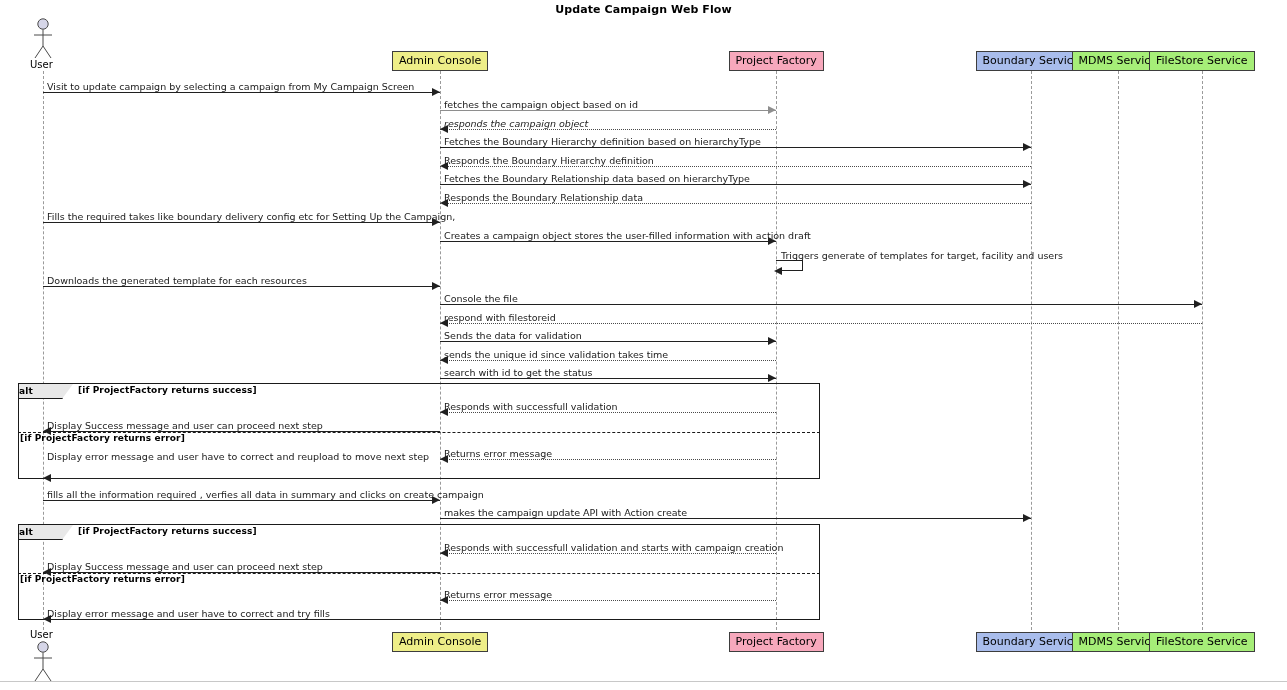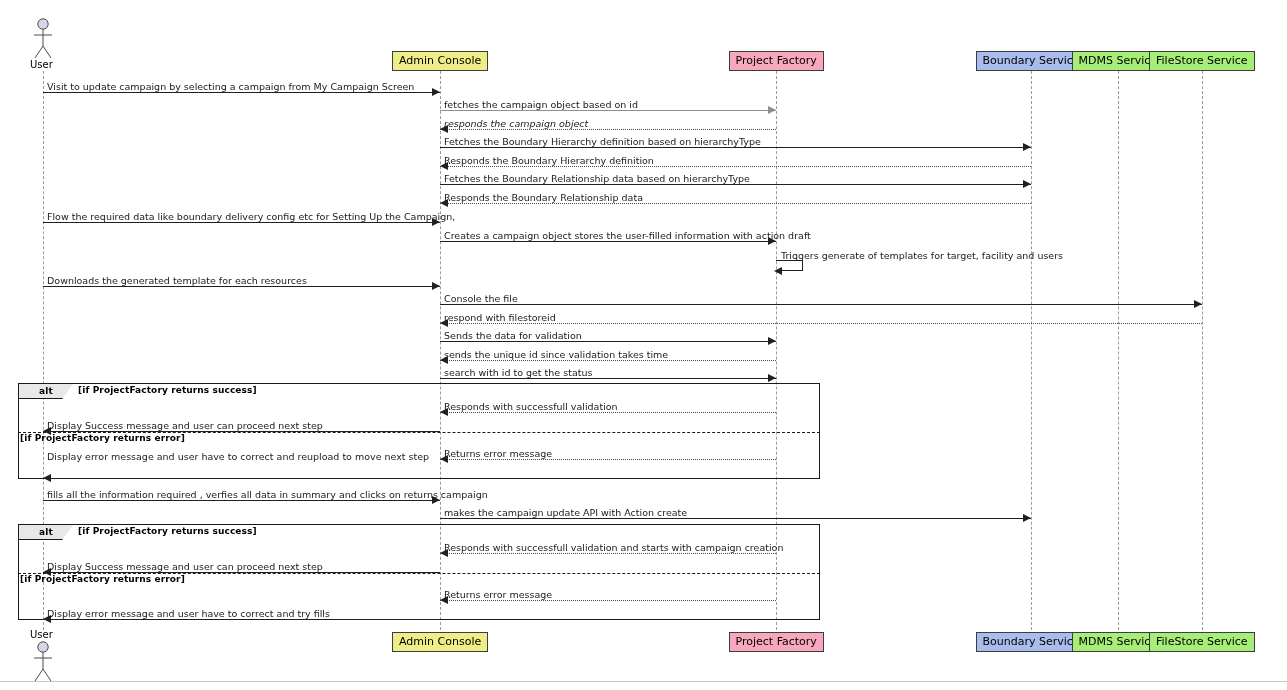--- a/index.html
+++ b/index.html
@@ -113,21 +113,21 @@
     position: absolute;
     box-sizing: border-box;
     height: 15px;
     background: #e8e8e8;
     border-right: 1px solid #1a1a1a;
     border-bottom: 1px solid #1a1a1a;
     font-size: 9px;
     font-weight: bold;
     color: #000;
     line-height: 14px;
-    padding-left: 20px;
+    padding-left: 0;
     letter-spacing: 0.2px;
   }
   .frag-tab::after {
     content: "";
     position: absolute;
     right: -11px;
     top: 0;
     width: 0;
     height: 0;
     border-top: 15px solid #e8e8e8;
@@ -149,20 +149,21 @@
   .bottom-rule {
     position: absolute;
     height: 0;
     border-top: 1px solid #c8c8c8;
   }
 </style>
 </head>
 <body>
 
 <div id="diagram">
+  <div class="title">Update Campaign Web Flow</div>
   <div id="layer-lifelines">
       <div class="lifeline" style="left: 42.5px; top: 71px; height: 559px;"></div>
       <div class="lifeline" style="left: 439.5px; top: 71px; height: 559px;"></div>
       <div class="lifeline" style="left: 775.5px; top: 71px; height: 559px;"></div>
       <div class="lifeline" style="left: 1030.5px; top: 71px; height: 559px;"></div>
       <div class="lifeline" style="left: 1117.5px; top: 71px; height: 559px;"></div>
       <div class="lifeline" style="left: 1201.5px; top: 71px; height: 559px;"></div>
     </div>
   <div id="layer-fragments">
       <div class="fragment" style="left: 18px; top: 383px; width: 802px; height: 96px;"></div>
@@ -193,21 +194,21 @@
       <div class="arrow-head left" style="top: 162px; left: 440px;"></div>
       <div class="msg-label" style="left: 444px; top: 155px;">Responds the Boundary Hierarchy definition</div>
       <div class="msg-line" style="left: 440px; top: 184px; width: 591px;"></div>
       <div class="arrow-head right" style="top: 180px; left: 1023px;"></div>
       <div class="msg-label" style="left: 444px; top: 173px;">Fetches the Boundary Relationship data based on hierarchyType</div>
       <div class="msg-line dotted" style="left: 440px; top: 203px; width: 591px;"></div>
       <div class="arrow-head left" style="top: 199px; left: 440px;"></div>
       <div class="msg-label" style="left: 444px; top: 192px;">Responds the Boundary Relationship data</div>
       <div class="msg-line" style="left: 43px; top: 222px; width: 397px;"></div>
       <div class="arrow-head right" style="top: 218px; left: 432px;"></div>
-      <div class="msg-label" style="left: 47px; top: 211px;">Flow the required data like boundary delivery config etc for Setting Up the Campaign,</div>
+      <div class="msg-label" style="left: 47px; top: 211px;">Fills the required takes like boundary delivery config etc for Setting Up the Campaign,</div>
       <div class="msg-line" style="left: 440px; top: 241px; width: 336px;"></div>
       <div class="arrow-head right" style="top: 237px; left: 768px;"></div>
       <div class="msg-label" style="left: 444px; top: 230px;">Creates a campaign object stores the user-filled information with action draft</div>
       <div class="self-msg" style="left: 776px; top: 260px; width: 27px; height: 11px;"></div>
       <div class="arrow-head left" style="left: 774px; top: 267px;"></div>
       <div class="msg-label" style="left: 781px; top: 250px;">Triggers generate of templates for target, facility and users</div>
       <div class="msg-line" style="left: 43px; top: 286px; width: 397px;"></div>
       <div class="arrow-head right" style="top: 282px; left: 432px;"></div>
       <div class="msg-label" style="left: 47px; top: 275px;">Downloads the generated template for each resources</div>
       <div class="msg-line" style="left: 440px; top: 304px; width: 762px;"></div>
@@ -232,21 +233,21 @@
       <div class="arrow-head left" style="top: 427px; left: 43px;"></div>
       <div class="msg-label" style="left: 47px; top: 420px;">Display Success message and user can proceed next step</div>
       <div class="msg-line dotted" style="left: 440px; top: 459px; width: 336px;"></div>
       <div class="arrow-head left" style="top: 455px; left: 440px;"></div>
       <div class="msg-label" style="left: 444px; top: 448px;">Returns error message</div>
       <div class="msg-line" style="left: 43px; top: 478px; width: 397px;"></div>
       <div class="arrow-head left" style="top: 474px; left: 43px;"></div>
       <div class="msg-label" style="left: 47px; top: 451px;">Display error message and user have to correct and reupload to move next step</div>
       <div class="msg-line" style="left: 43px; top: 500px; width: 397px;"></div>
       <div class="arrow-head right" style="top: 496px; left: 432px;"></div>
-      <div class="msg-label" style="left: 47px; top: 489px;">fills all the information required , verfies all data in summary and clicks on returns campaign</div>
+      <div class="msg-label" style="left: 47px; top: 489px;">fills all the information required , verfies all data in summary and clicks on create campaign</div>
       <div class="msg-line" style="left: 440px; top: 518px; width: 591px;"></div>
       <div class="arrow-head right" style="top: 514px; left: 1023px;"></div>
       <div class="msg-label" style="left: 444px; top: 507px;">makes the campaign update API with Action create</div>
       <div class="msg-line dotted" style="left: 440px; top: 553px; width: 336px;"></div>
       <div class="arrow-head left" style="top: 549px; left: 440px;"></div>
       <div class="msg-label" style="left: 444px; top: 542px;">Responds with successfull validation and starts with campaign creation</div>
       <div class="msg-line" style="left: 43px; top: 572px; width: 397px;"></div>
       <div class="arrow-head left" style="top: 568px; left: 43px;"></div>
       <div class="msg-label" style="left: 47px; top: 561px;">Display Success message and user can proceed next step</div>
       <div class="msg-line dotted" style="left: 440px; top: 600px; width: 336px;"></div>

